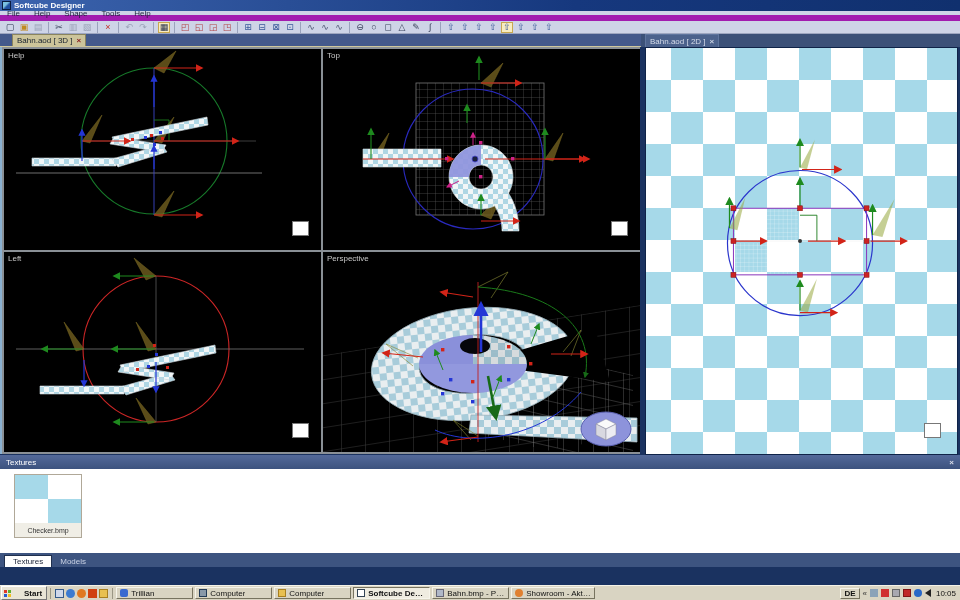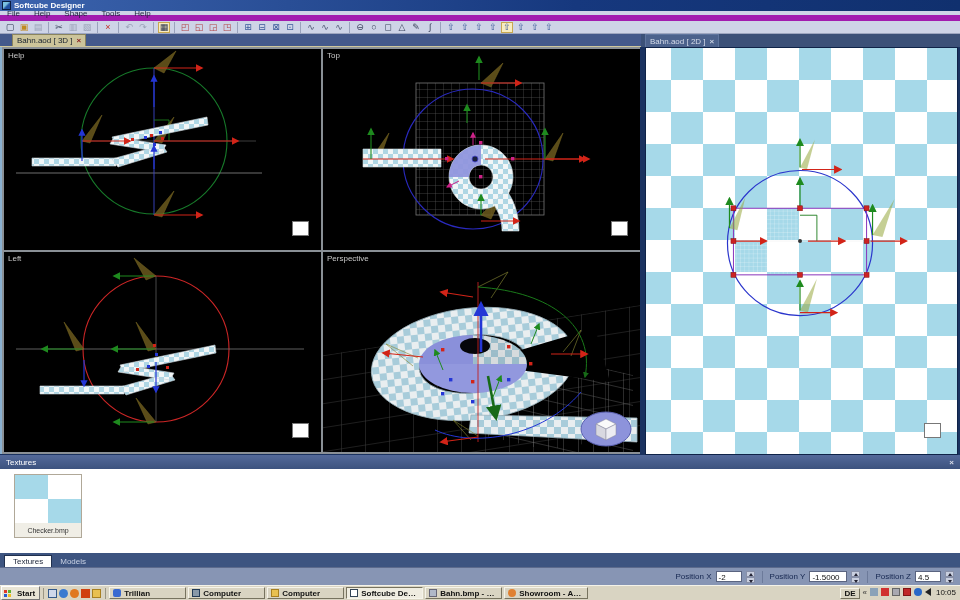--- a/index.html
+++ b/index.html
@@ -67,44 +67,44 @@
   .sb-sep{width:1px;height:12px;background:#6c7a9a;margin:0 3px;}
   .sb-field{background:#fff;border:1px solid #5a6480;height:11px;line-height:11px;font-size:8px;color:#111;padding:0 2px;box-sizing:border-box;}
   .spin{display:inline-flex;flex-direction:column;width:9px;height:12px;}
   .spin b{flex:1;background:#c9cfdf;border:1px solid #8890a8;position:relative;}
   .spin b:after{content:"";position:absolute;left:2px;border-left:2px solid transparent;border-right:2px solid transparent;}
   .spin .up:after{top:1px;border-bottom:3px solid #223;}
   .spin .dn:after{top:2px;border-top:3px solid #223;}
   
   .taskbar{position:absolute;left:0;top:585px;width:960px;height:15px;background:#d9d4c2;border-top:1px solid #f4f2e8;
     box-sizing:border-box;display:flex;align-items:center;font-size:8px;color:#111;}
-  .startbtn{display:flex;align-items:center;gap:6px;height:12px;margin-left:1px;padding:0 4px 0 2px;background:#e9e5d6;
+  .startbtn{display:flex;align-items:center;gap:13px;height:12px;margin-left:1px;padding:0 4px 0 2px;background:#e9e5d6;
     border:1px solid;border-color:#fff #777 #777 #fff;font-weight:bold;font-size:8px;}
   .flag{display:grid;grid-template-columns:3px 3px;grid-template-rows:3px 3px;gap:1px;}
   .flag i{display:block;}
   .f1{background:#e03a2a;} .f2{background:#5fb030;} .f3{background:#2a5ad0;} .f4{background:#f0c020;}
   .ql{width:9px;height:9px;display:inline-block;margin:0 1px;}
   .ql.desk{background:#cfd8ea;border:1px solid #345a8a;box-sizing:border-box;}
   .ql.ie{background:#3a7ad0;border-radius:50%;}
   .ql.ff{background:#e07820;border-radius:50%;}
   .ql.ml{background:#d04010;}
   .ql.fo{background:#e8c050;border:1px solid #a88020;box-sizing:border-box;}
   .tb-div{width:1px;height:11px;background:#9a9684;margin:0 3px;}
   .taskbtn{display:flex;align-items:center;gap:3px;width:77px;height:12px;margin-right:2px;padding:0 3px;
     background:#d9d4c2;border:1px solid;border-color:#f6f4ea #77735f #77735f #f6f4ea;box-sizing:border-box;overflow:hidden;white-space:nowrap;}
   .taskbtn.on{background:#efece0;border-color:#77735f #f6f4ea #f6f4ea #77735f;font-weight:bold;}
-  .taskbtn .lbl{overflow:hidden;text-overflow:ellipsis;font-weight:bold;}
+  .taskbtn .lbl{overflow:hidden;text-overflow:ellipsis;}
   .ti{width:8px;height:8px;flex:none;box-sizing:border-box;}
   .ti.trillian{background:#3a6ad0;border-radius:2px;}
   .ti.computer{background:#8898a8;border:1px solid #223a56;}
   .ti.release{background:#e8c050;border:1px solid #a88020;}
   .ti.softcube{background:#fff;border:1px solid #345;}
   .ti.paint{background:#b0b8c8;border:1px solid #667;}
   .ti.showroom{background:#e08030;border-radius:50%;}
-  .tray{margin-left:auto;display:flex;gap:3px;padding-right:4px;}
+  .tray{margin-left:auto;display:flex;align-items:center;gap:3px;padding-right:4px;}
   .kbd{border:1px solid;border-color:#f6f4ea #77735f #77735f #f6f4ea;padding:0 3px;font-weight:bold;font-size:8px;background:#d9d4c2;}
   .tray .chev{font-size:8px;color:#333;}
   .tri{width:8px;height:8px;display:inline-block;}
   .tri.t1{background:#8aa2b8;}
   .tri.t2{background:#d03030;}
   .tri.t3{background:#a8a8b0;border:1px solid #666;box-sizing:border-box;}
   .tri.t4{background:#c02828;border:1px solid #801414;box-sizing:border-box;}
   .tri.net{background:#2868c8;border-radius:50%;}
   .spk{width:0;height:0;border-top:4px solid transparent;border-bottom:4px solid transparent;border-right:6px solid #222;display:inline-block;}
   .clock{font-size:8px;color:#111;margin-left:2px;}
@@ -497,42 +497,20 @@
       </div>
       <div class="thumb-cap">Checker.bmp</div>
     </div>
   </div>
 
   <div class="paneltabs">
     <span class="ptab on">Textures</span>
     <span class="ptab off">Models</span>
   </div>
 
-  <div class="statusbar">
-    <span>Position X</span>
-    <span class="sb-field" style="width:26px">-2</span>
-    <span class="spin">
-        <b class="up"></b>
-        <b class="dn"></b>
-      </span>
-    <span class="sb-sep"></span>
-    <span>Position Y</span>
-    <span class="sb-field" style="width:38px">-1.5000</span>
-    <span class="spin">
-        <b class="up"></b>
-        <b class="dn"></b>
-      </span>
-    <span class="sb-sep"></span>
-    <span>Position Z</span>
-    <span class="sb-field" style="width:26px">4.5</span>
-    <span class="spin">
-        <b class="up"></b>
-        <b class="dn"></b>
-      </span>
-  </div>
 
   <div class="taskbar">
     <span class="startbtn">
       <span class="flag">
           <i class="f1"></i>
           <i class="f2"></i>
           <i class="f3"></i>
           <i class="f4"></i>
         </span>
       <span>Start</span>

